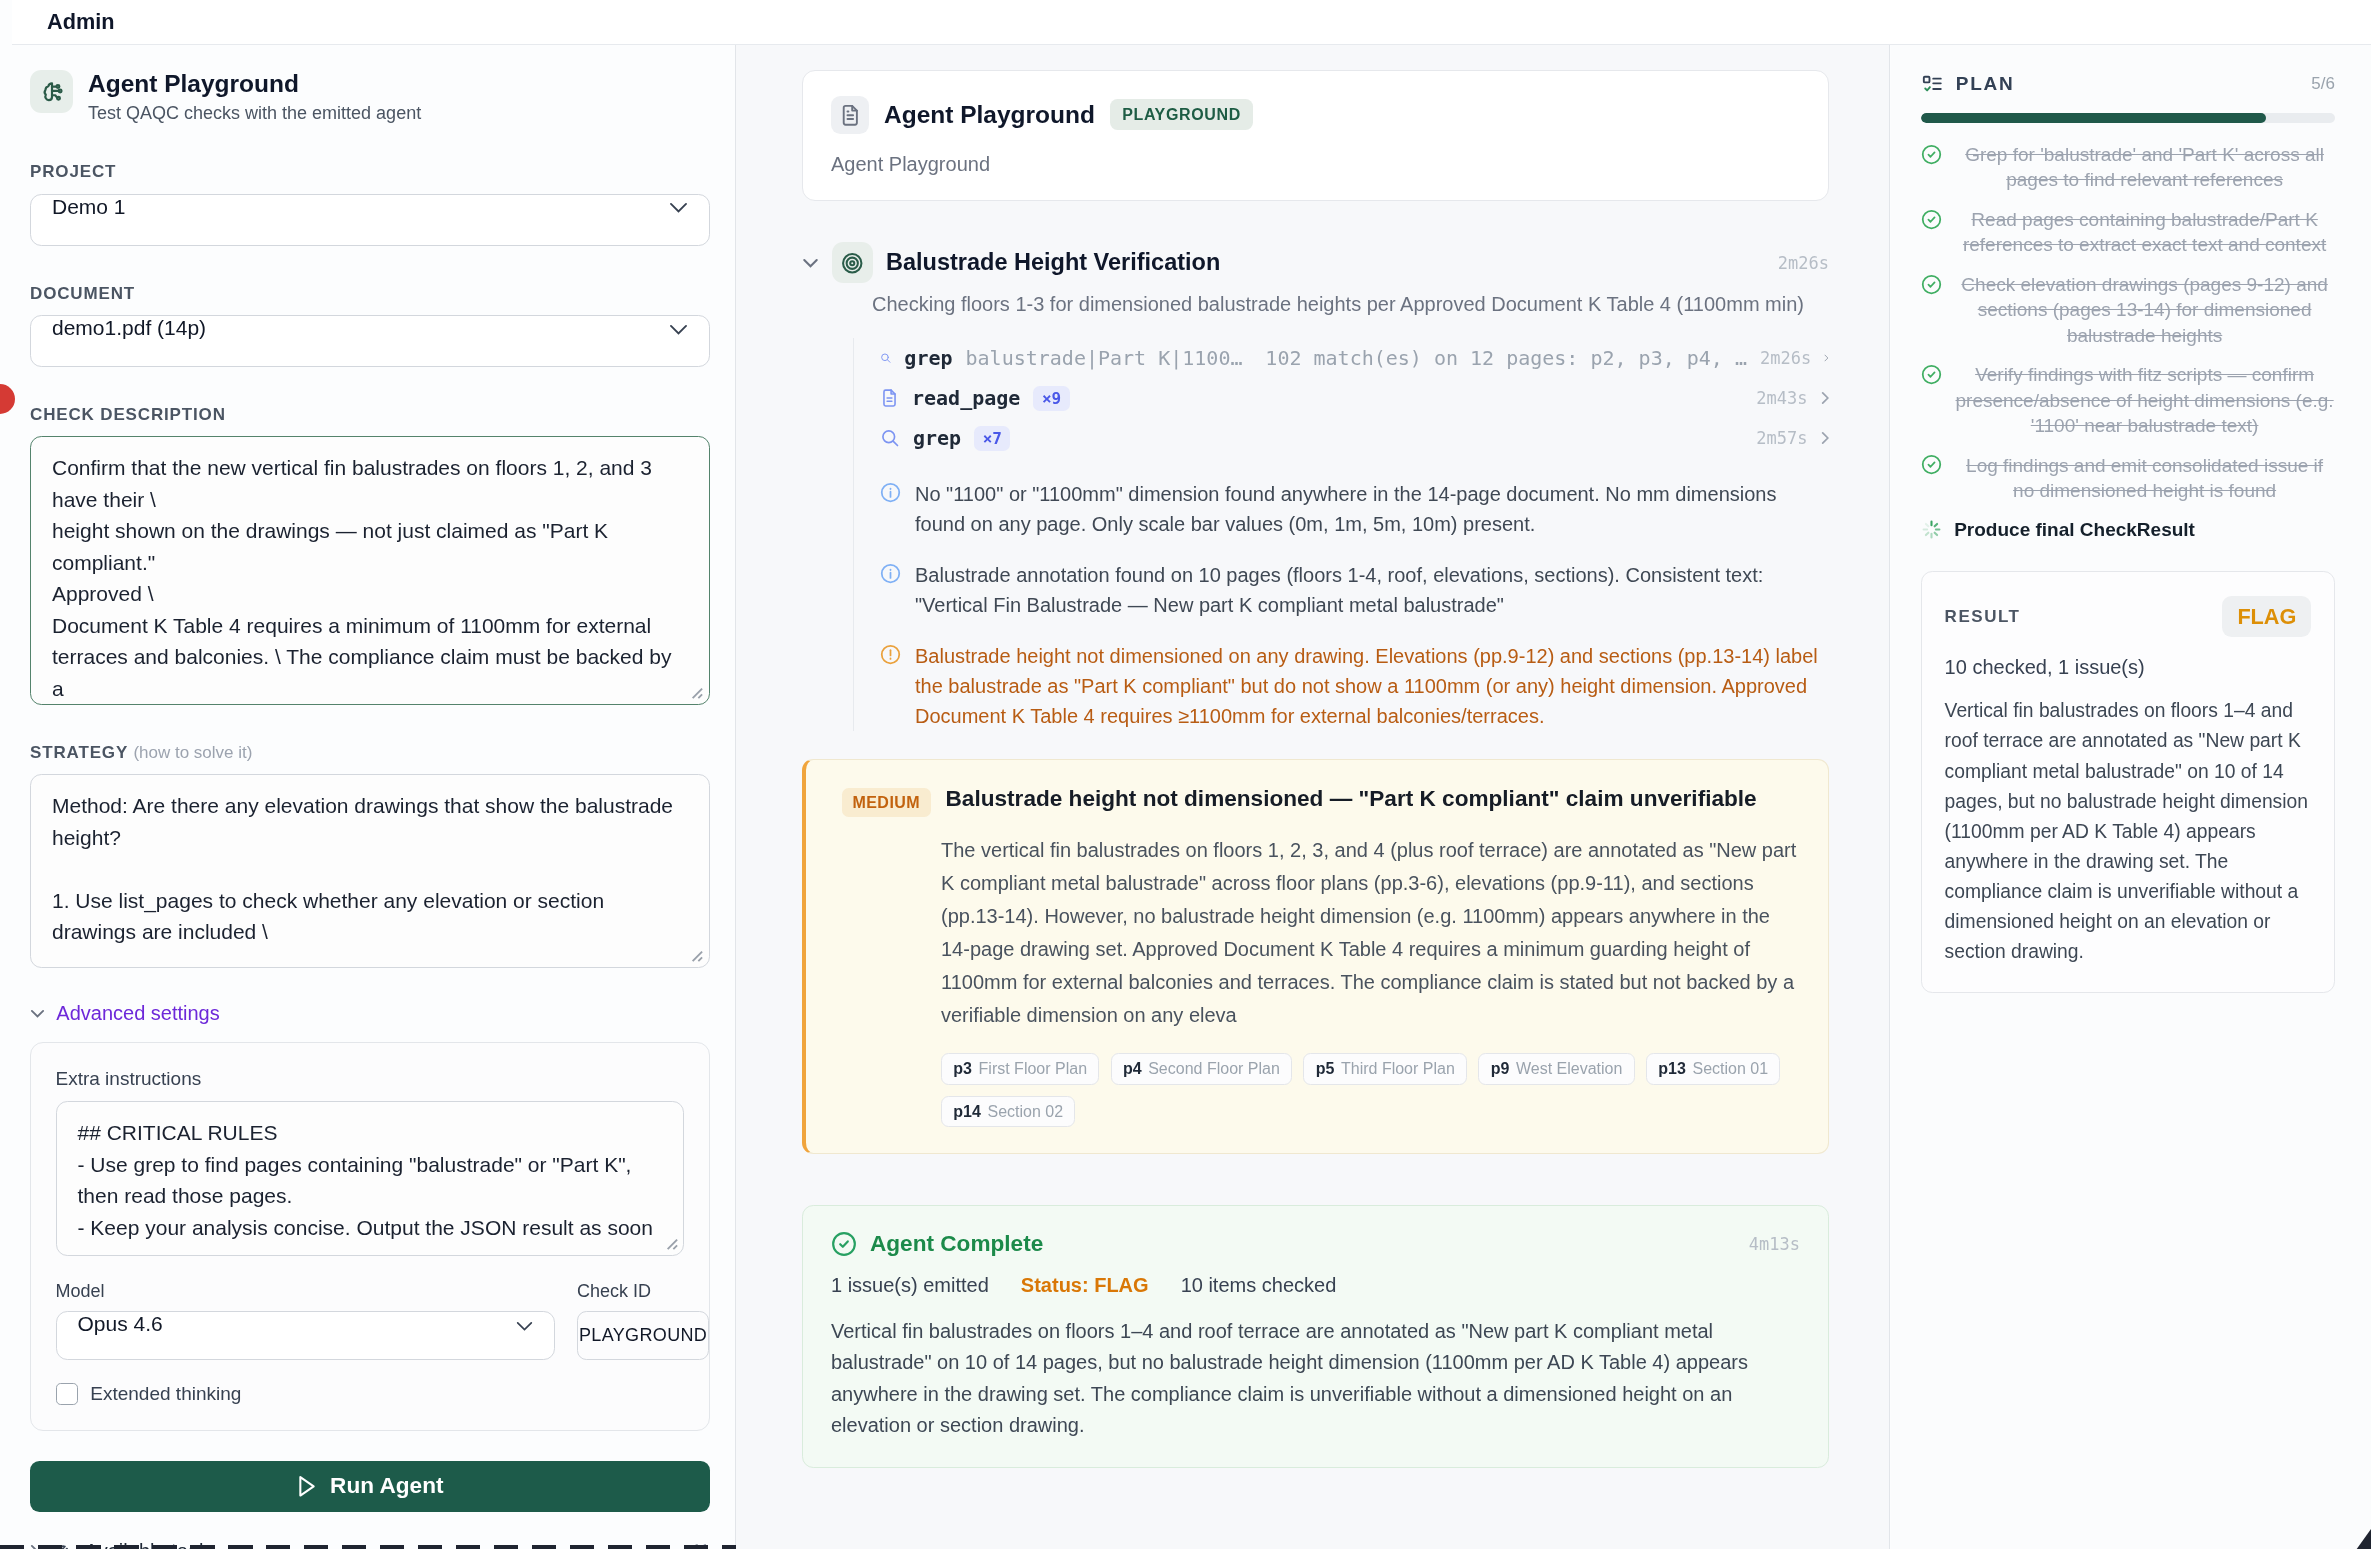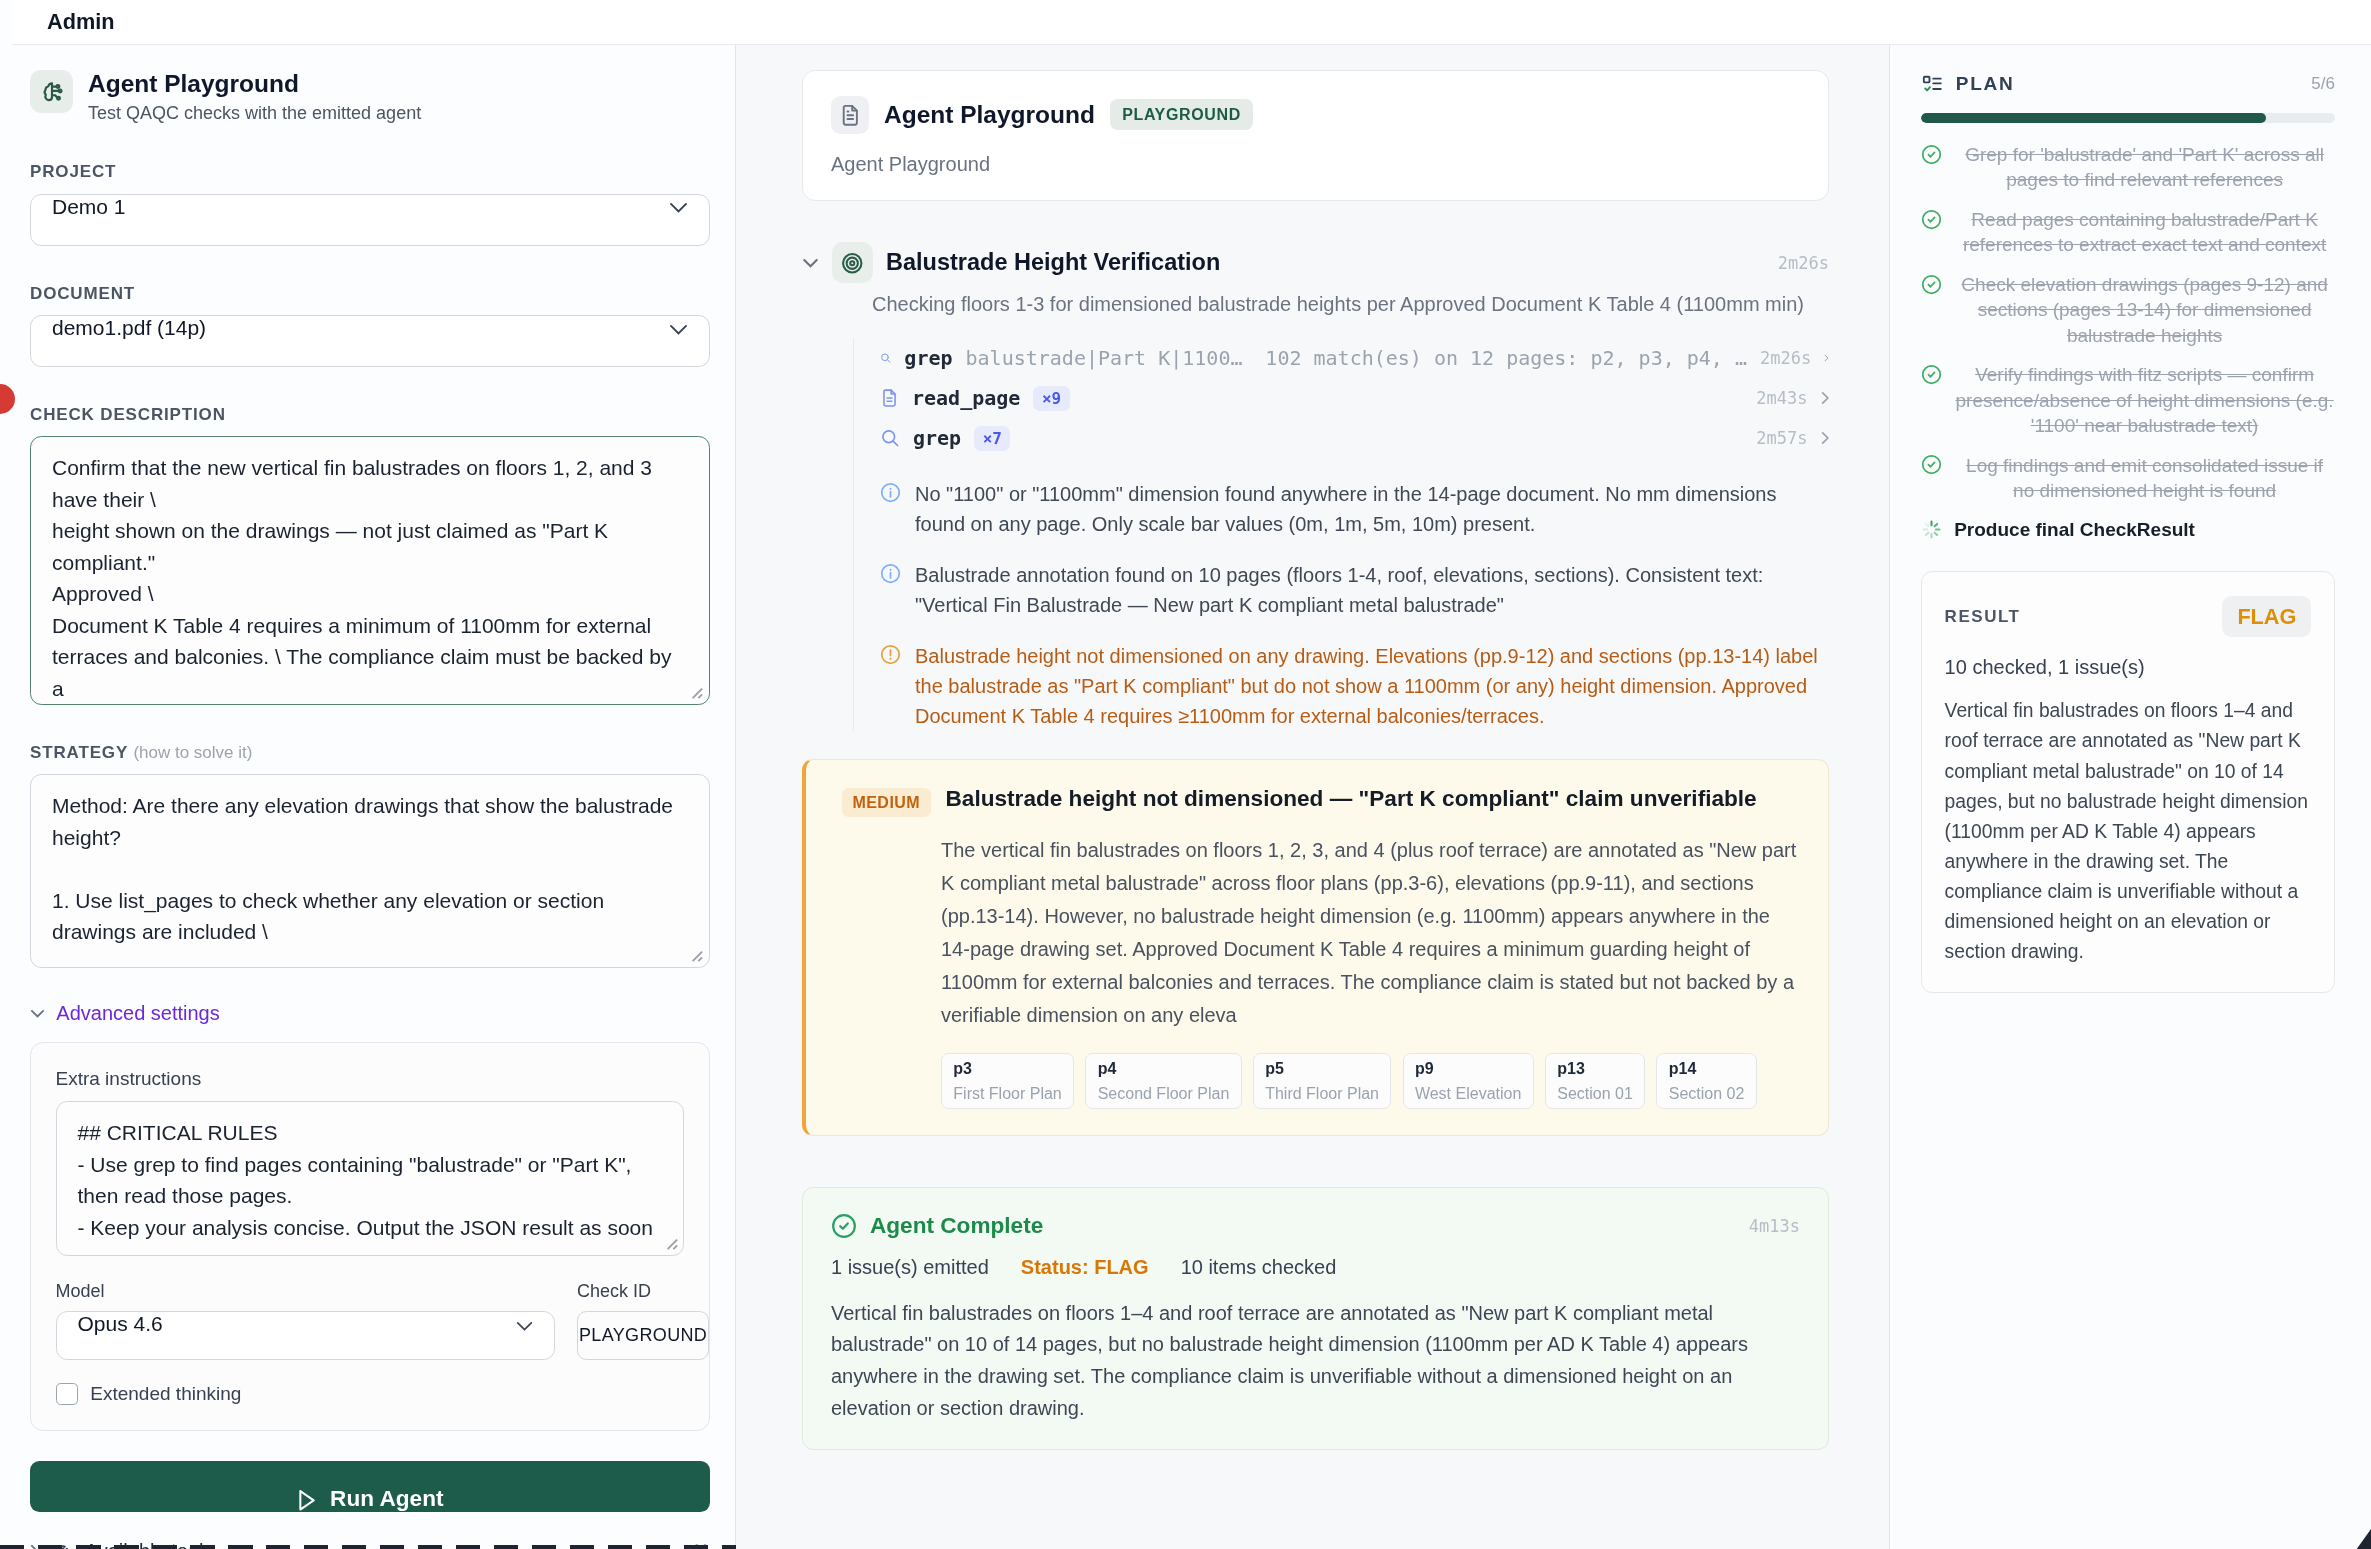--- a/index.html
+++ b/index.html
@@ -40,21 +40,21 @@
   .adv-card { margin-top:17px; border:0.9px solid #e3e6ea; border-radius:13px; background:#fcfcfd; padding:24.5px; }
   .adv-label { font-size:19px; color:#374151; }
   .ta-extra { height:155px; font-size:21px; background:#fdfdfd; }
   .mc-row { display:flex; justify-content:space-between; margin-top:24.5px; gap:22.6px; }
   .mc-label { font-size:18px; color:#374151; margin-bottom:9.4px; }
   .model-select { width:499px; height:49px; margin-top:0; }
   .checkid-input { width:132px; height:49px; border:0.9px solid #d3d7dd; border-radius:9.4px; background:#fcfcfd; display:flex; align-items:center; justify-content:center; font-size:18px; color:#111827; letter-spacing:.02em; }
   .cb-row { display:flex; align-items:center; gap:12.2px; margin-top:22.6px; font-size:19px; color:#374151; }
   .checkbox { width:22.6px; height:22.6px; border:1.9px solid #9aa3ad; border-radius:4.7px; background:#ffffff; flex:none; }
 
-  .run-btn { margin-top:30px; width:100%; height:51px; background:#1d5b4a; border:none; border-radius:9.4px; color:#ffffff; font-size:22.6px; font-weight:600; display:flex; align-items:flex-end; justify-content:center; gap:13px; font-family:"Liberation Sans", sans-serif; cursor:pointer; }
+  .run-btn { margin-top:30px; width:100%; height:51px; background:#1d5b4a; border:none; border-radius:9.4px; color:#ffffff; font-size:22.6px; font-weight:600; display:flex; align-items:center; justify-content:center; gap:13px; font-family:"Liberation Sans", sans-serif; cursor:pointer; }
 
   .tools-row { display:flex; align-items:center; gap:12.2px; margin-top:28px; font-size:20px; color:#1f2937; }
   .tools-count { margin-left:auto; font-size:17px; color:#9ca3af; }
 
   
   .run-card { background:#ffffff; border:0.9px solid #e6e8ec; border-radius:13px; padding:24.5px 28px; }
   .run-card-head { display:flex; align-items:center; gap:15px; }
   .doc-sq { width:38px; height:38px; border-radius:9.4px; background:#eef0f3; display:flex; align-items:center; justify-content:center; flex:none; }
   .run-card-title { font-size:24.5px; font-weight:700; color:#0f172a; }
   .pg-badge { background:#e5ece7; color:#1d5c44; font-size:16px; font-weight:700; letter-spacing:.04em; border-radius:7.5px; padding:6.6px 12.2px; }
@@ -76,21 +76,21 @@
   .note { display:flex; gap:14px; margin-top:21px; font-size:20px; line-height:1.5; color:#3f4854; }
   .note .nicon { flex:none; margin-top:2.8px; }
   .note.warn { color:#b85c13; }
 
   .issue-card { margin-top:28px; background:#fdfaec; border:0.9px solid #f0e8cf; border-left:4.7px solid #f0a43c; border-radius:11.3px; padding:26px 28px 26px 36px; }
   .issue-head { display:flex; align-items:flex-start; gap:15px; }
   .sev-badge { background:#f9ecd0; color:#c2620e; font-size:16px; font-weight:800; letter-spacing:.03em; border-radius:6.6px; padding:5.6px 10.4px; flex:none; margin-top:1.9px; }
   .issue-title { font-size:22.6px; font-weight:700; color:#161c26; }
   .issue-body { margin-left:99px; margin-top:17px; font-size:20px; line-height:1.65; color:#49525e; max-width:1507px; }
   .chips { margin-left:99px; margin-top:21px; display:flex; gap:11.3px; flex-wrap:wrap; }
-  .chip { background:#fcfcfd; border:0.9px solid #e4e6ea; border-radius:7.5px; padding:5.6px 11.3px; font-size:16px; display:flex; gap:6.6px; align-items:flex-start;flex-direction:column; }
+  .chip { background:#fcfcfd; border:0.9px solid #e4e6ea; border-radius:7.5px; padding:5.6px 11.3px; font-size:16px; display:flex; gap:6.6px; align-items:flex-start; }
   .chip b { color:#1f2937; font-weight:700; }
   .chip span { color:#9aa3ad; }
 
   .complete-card { margin-top:51px; background:#f3faf4; border:0.9px solid #d9ecdc; border-radius:11.3px; padding:24.5px 28px; }
   .complete-head { display:flex; align-items:center; gap:13px; }
   .complete-title { font-size:22.6px; font-weight:700; color:#1c8a4a; }
   .complete-meta { display:flex; gap:32px; margin-top:17px; font-size:20px; color:#374151; }
   .meta-flag { color:#d97706; font-weight:600; }
   .complete-body { margin-top:19px; font-size:20px; line-height:1.58; color:#3d4754; max-width:1535px; }
 

